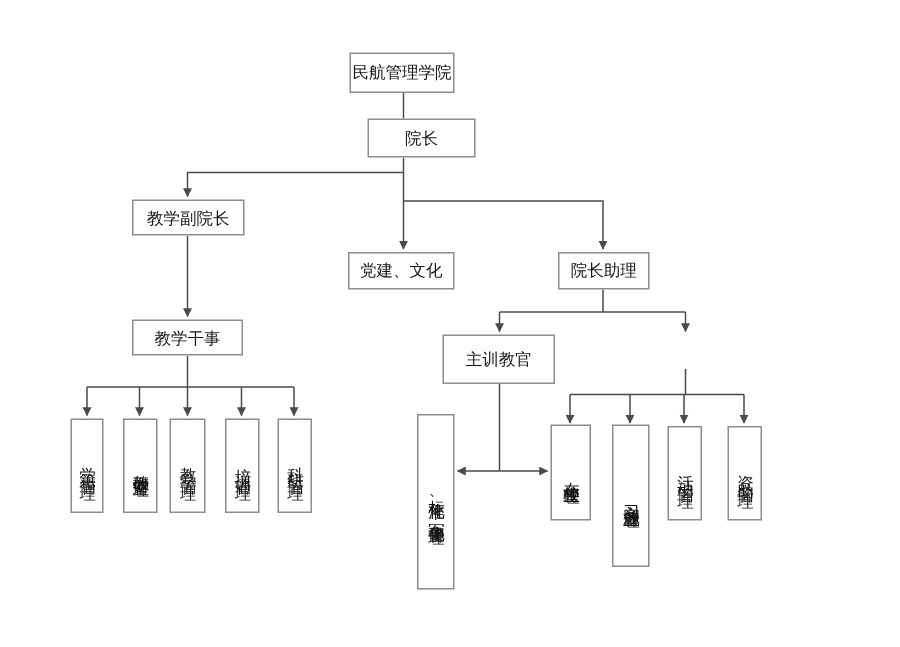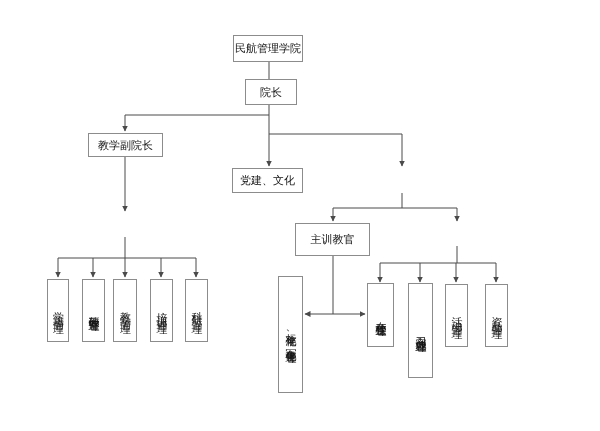--- a/index.html
+++ b/index.html
@@ -95,27 +95,29 @@
     <path d="M457 246 L457 263"></path>
     <path d="M380 263 L496 263"></path>
     <path d="M380 263 L380 282" marker-end="url(#arw)"></path>
     <path d="M420 263 L420 282" marker-end="url(#arw)"></path>
     <path d="M456 263 L456 282" marker-end="url(#arw)"></path>
     <path d="M496 263 L496 282" marker-end="url(#arw)"></path>
   </svg>
 
   <div class="node" style="left:233px;top:35px;width:70px;height:27px">民航管理学院</div>
 
-  <div class="node" style="left:245px;top:79px;width:52px;height:26px">院长</div>
+  <div class="node" style="left:245px;top:79px;width:72px;height:26px">院长</div>
 
   <div class="node" style="left:88px;top:133px;width:75px;height:24px">教学副院长</div>
 
   <div class="node" style="left:232px;top:168px;width:71px;height:25px">党建、文化</div>
 
+  <div class="node" style="left:372px;top:168px;width:61px;height:25px">院长助理</div>
 
+  <div class="node" style="left:88px;top:213px;width:74px;height:24px">教学干事</div>
 
   <div class="node" style="left:295px;top:223px;width:75px;height:33px">主训教官</div>
 
 
   <div class="node vnode" style="left:47px;top:279px;width:22px;height:63px">学籍管理</div>
 
   <div class="node vnode tight" style="left:82px;top:279px;width:23px;height:63px">教研室管理</div>
 
   <div class="node vnode" style="left:113px;top:279px;width:24px;height:63px">教学管理</div>
 

